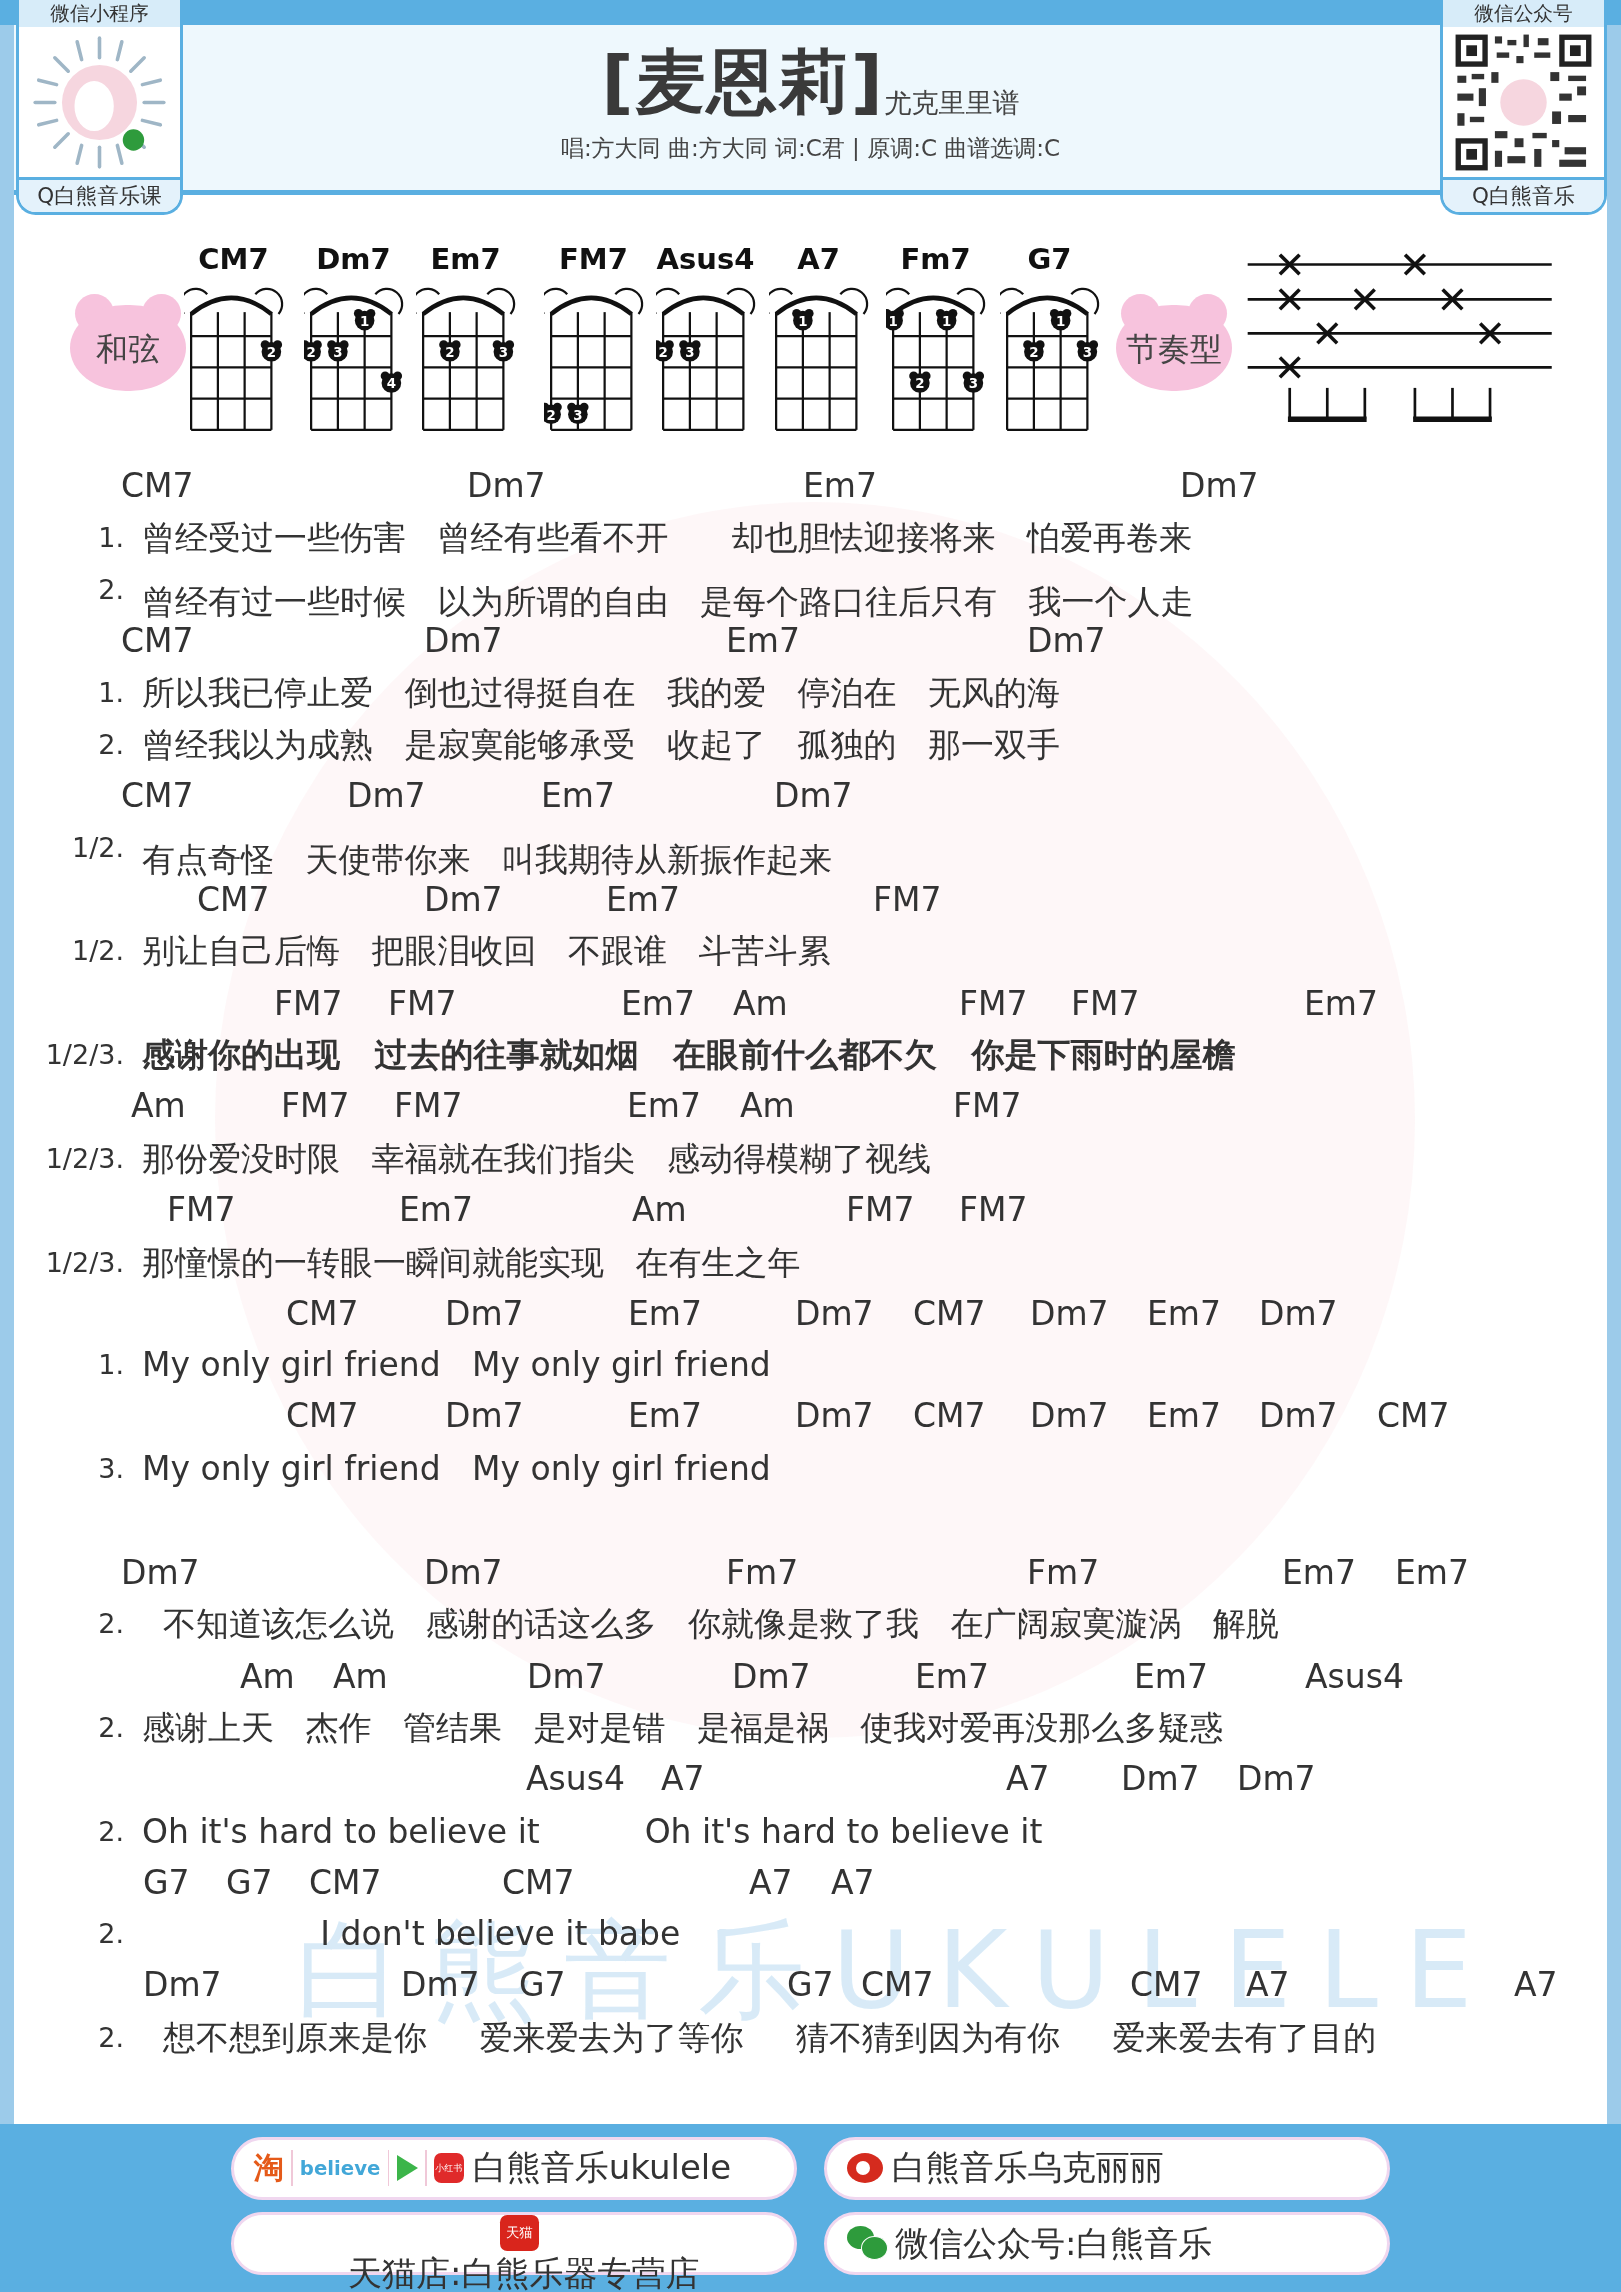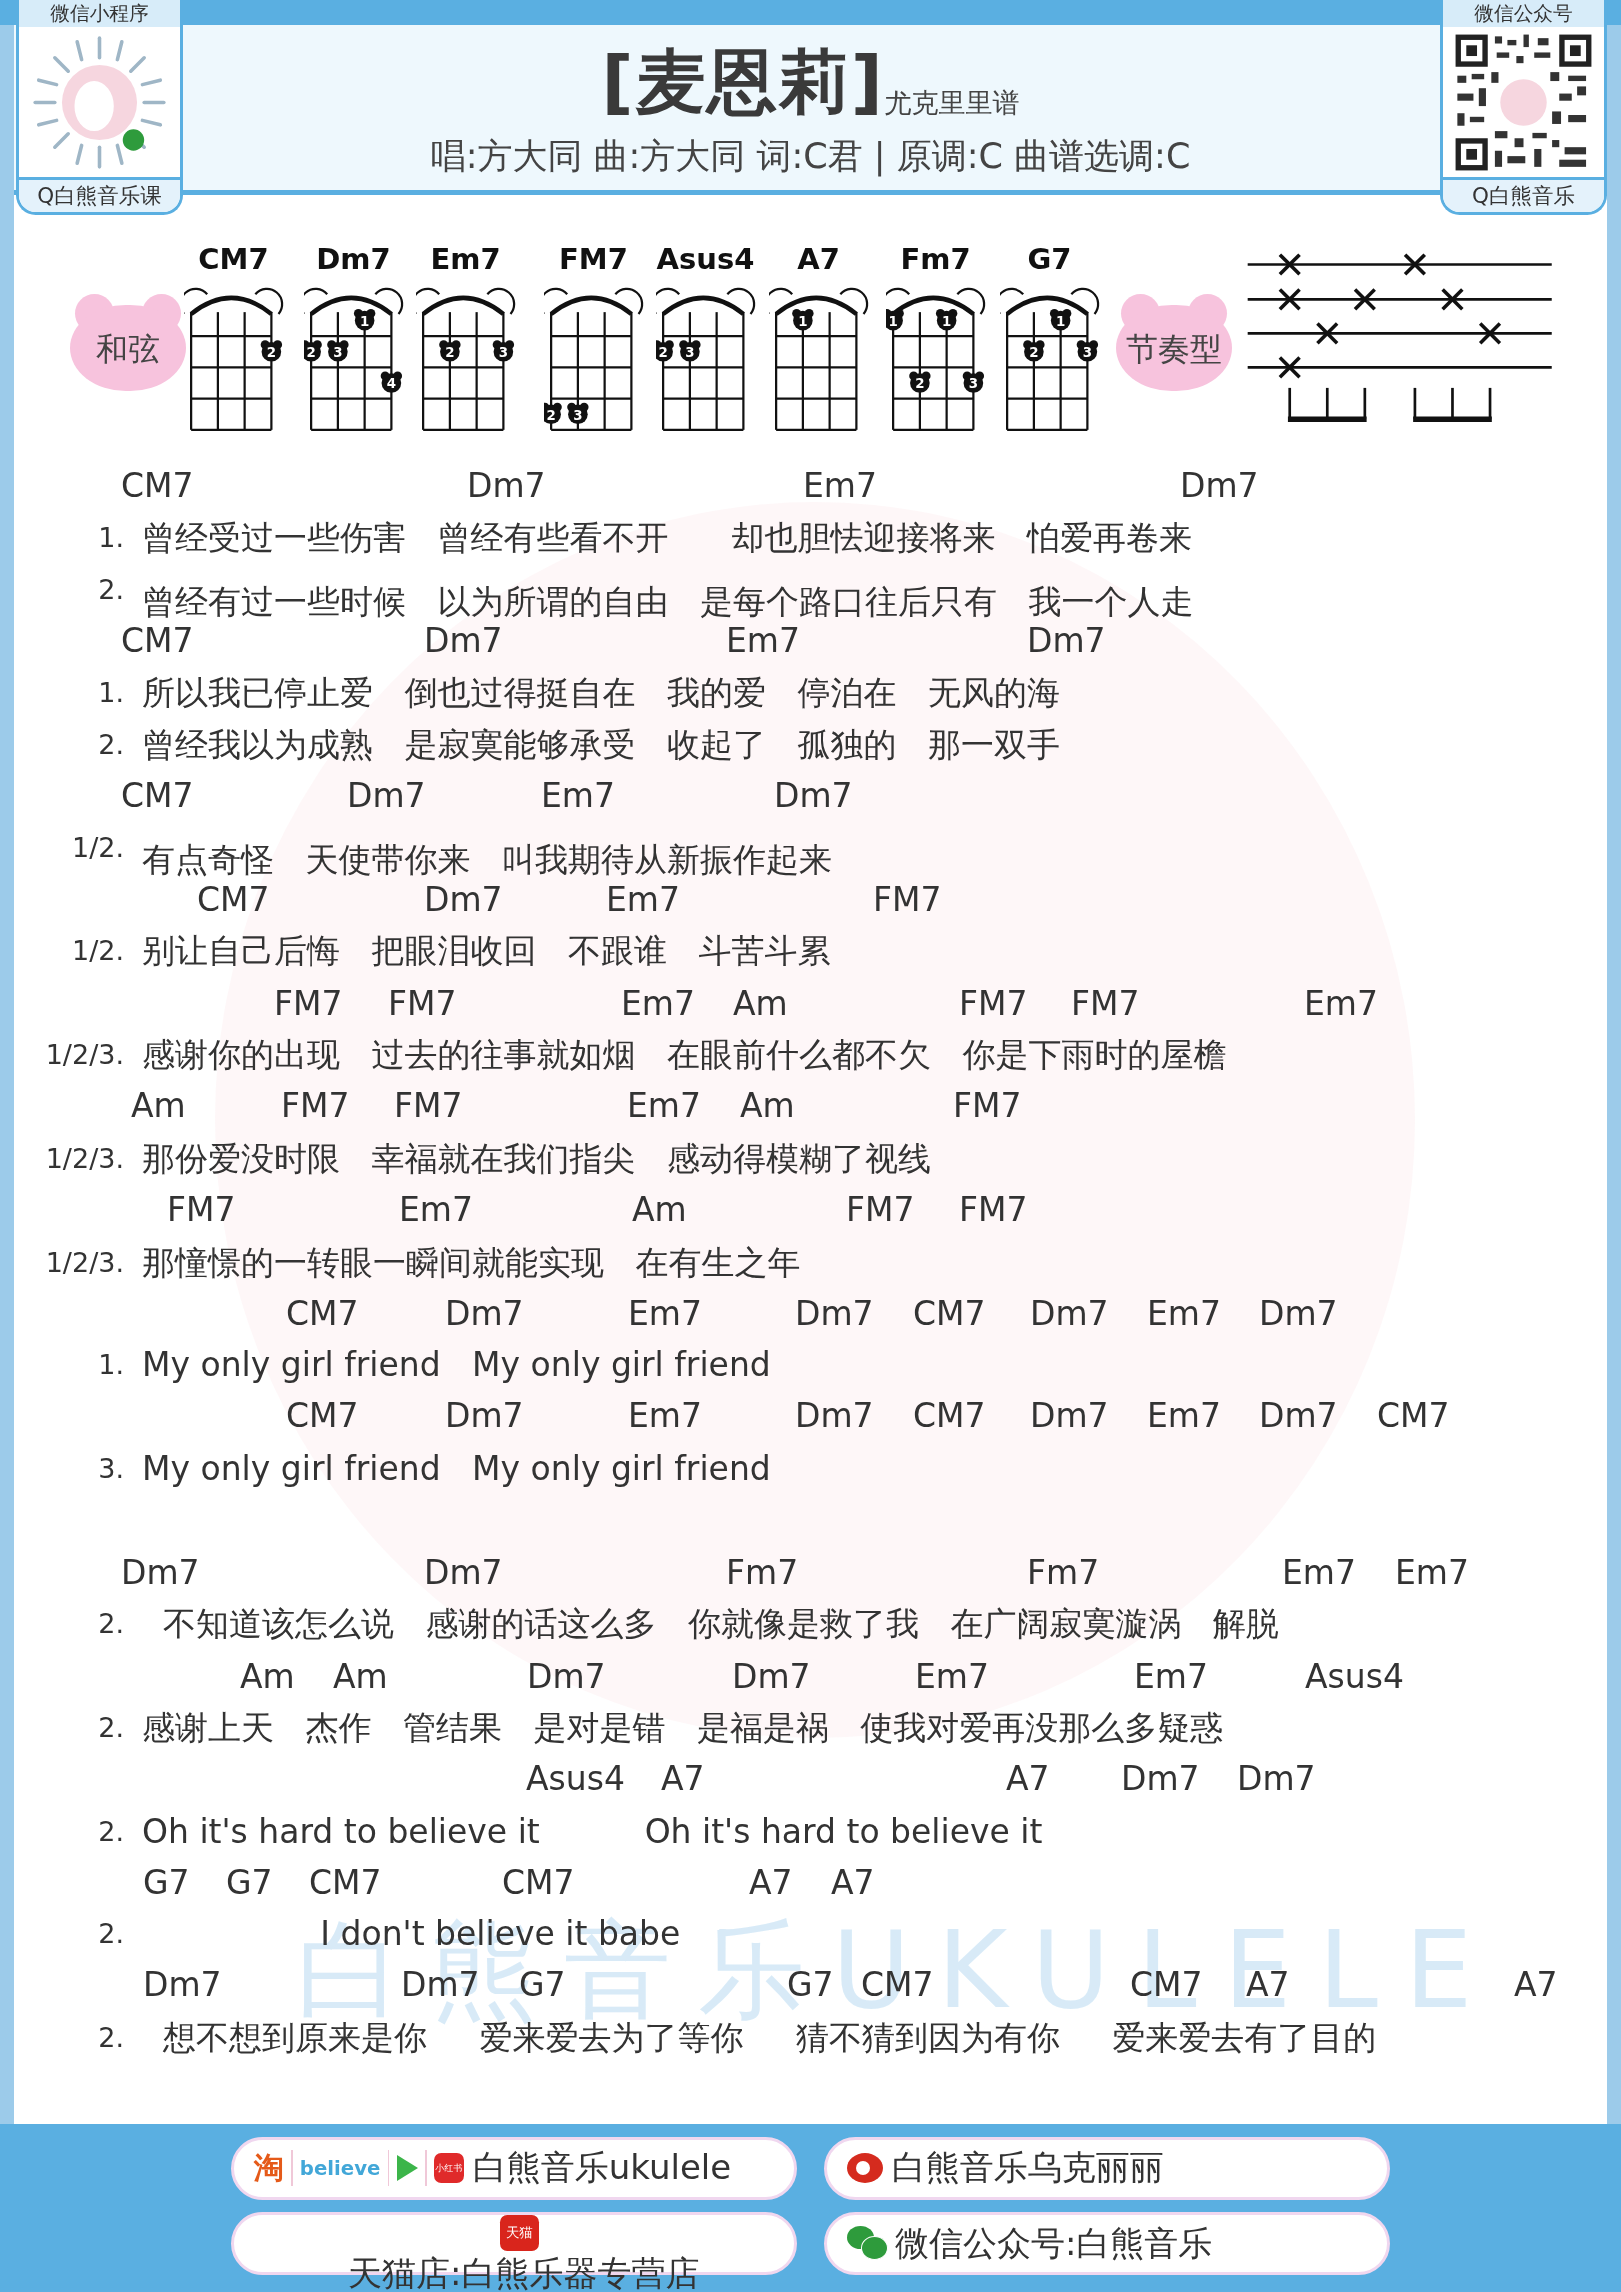--- a/index.html
+++ b/index.html
@@ -4,21 +4,21 @@
 <style>
   html,body{margin:0;padding:0;}
   body{width:1621px;height:2293px;position:relative;overflow:hidden;background:#ffffff;font-family:"DejaVu Sans","Liberation Sans",sans-serif;color:#333;}
   .side-l{position:absolute;left:0;top:0;width:14.3px;height:2124px;background:#9ccbea;}
   .side-r{position:absolute;right:0;top:0;width:14.3px;height:2124px;background:#9ccbea;}
   .topband{position:absolute;left:0;top:0;width:1621px;height:25px;background:#5aafe1;}
   .header{position:absolute;left:14.3px;top:25px;width:1592px;height:165px;background:#eef8fd;border-bottom:5.4px solid #5aafe1;}
   .title-wrap{position:absolute;left:0;top:36px;width:1621px;text-align:center;}
   .title{display:inline-block;font-size:70px;font-weight:bold;color:#3a3a3a;letter-spacing:1.8px;vertical-align:bottom;}
   .title-sub{display:inline-block;font-size:27px;color:#444;vertical-align:bottom;margin-bottom:9px;}
-  .meta{position:absolute;left:0;top:133px;width:1621px;text-align:center;font-size:35px;color:#444;}
+  .meta{position:absolute;left:0;top:133px;width:1621px;text-align:center;font-size:23px;color:#444;}
   .qr{position:absolute;top:0;width:167px;height:215px;background:#fff;border:3.6px solid #5aafe1;border-top:none;border-radius:0 0 19.7px 19.7px;box-sizing:border-box;overflow:hidden;}
   .qr-top{height:27px;background:#d7ecf9;font-size:19.7px;text-align:center;line-height:27px;color:#333;}
   .qr-img{margin:3.6px auto;width:143px;height:143px;position:relative;}
   .qr-bottom{position:absolute;bottom:0;left:0;right:0;height:32px;background:#e4f2fb;border-top:3.6px solid #5aafe1;font-size:21.5px;line-height:32px;text-align:center;color:#333;}
   .qr-left{left:16px;}
   .qr-right{left:1440px;}
   .bear-badge{position:absolute;width:116px;height:97px;}
   .bear-badge .ear{position:absolute;width:39px;height:39px;border-radius:50%;background:#f7c3dd;top:0;}
   .bear-badge .face{position:absolute;left:0;top:10.7px;width:116px;height:86px;border-radius:50%/52%;background:#f7c3dd;}
   .bear-badge .lbl{position:absolute;left:0;right:0;top:34px;text-align:center;font-size:32px;color:#444;}
@@ -429,21 +429,21 @@
     <div class="num" style="left: 18px; width: 106px; top: 931px;">1/2.</div>
     <div class="ln" style="left: 142px; top: 931px;">别让自己后悔   把眼泪收回   不跟谁   斗苦斗累</div>
     <div class="ch" style="left: 274px; top: 984px;">FM7</div>
     <div class="ch" style="left: 388px; top: 984px;">FM7</div>
     <div class="ch" style="left: 621px; top: 984px;">Em7</div>
     <div class="ch" style="left: 733px; top: 984px;">Am</div>
     <div class="ch" style="left: 959px; top: 984px;">FM7</div>
     <div class="ch" style="left: 1071px; top: 984px;">FM7</div>
     <div class="ch" style="left: 1304px; top: 984px;">Em7</div>
     <div class="num" style="left: 18px; width: 106px; top: 1035px;">1/2/3.</div>
-    <div class="ln" style="left: 142px; top: 1035px;">感谢你的出现   过去的往事就如烟   在眼前什么都不欠   你是下雨时的屋檐</div>
+    <div class="ln" style="left: 142px; top: 1035px; font-weight: bold;">感谢你的出现   过去的往事就如烟   在眼前什么都不欠   你是下雨时的屋檐</div>
     <div class="ch" style="left: 131px; top: 1086px;">Am</div>
     <div class="ch" style="left: 281px; top: 1086px;">FM7</div>
     <div class="ch" style="left: 394px; top: 1086px;">FM7</div>
     <div class="ch" style="left: 627px; top: 1086px;">Em7</div>
     <div class="ch" style="left: 740px; top: 1086px;">Am</div>
     <div class="ch" style="left: 953px; top: 1086px;">FM7</div>
     <div class="num" style="left: 18px; width: 106px; top: 1139px;">1/2/3.</div>
     <div class="ln" style="left: 142px; top: 1139px;">那份爱没时限   幸福就在我们指尖   感动得模糊了视线</div>
     <div class="ch" style="left: 167px; top: 1190px;">FM7</div>
     <div class="ch" style="left: 399px; top: 1190px;">Em7</div>

